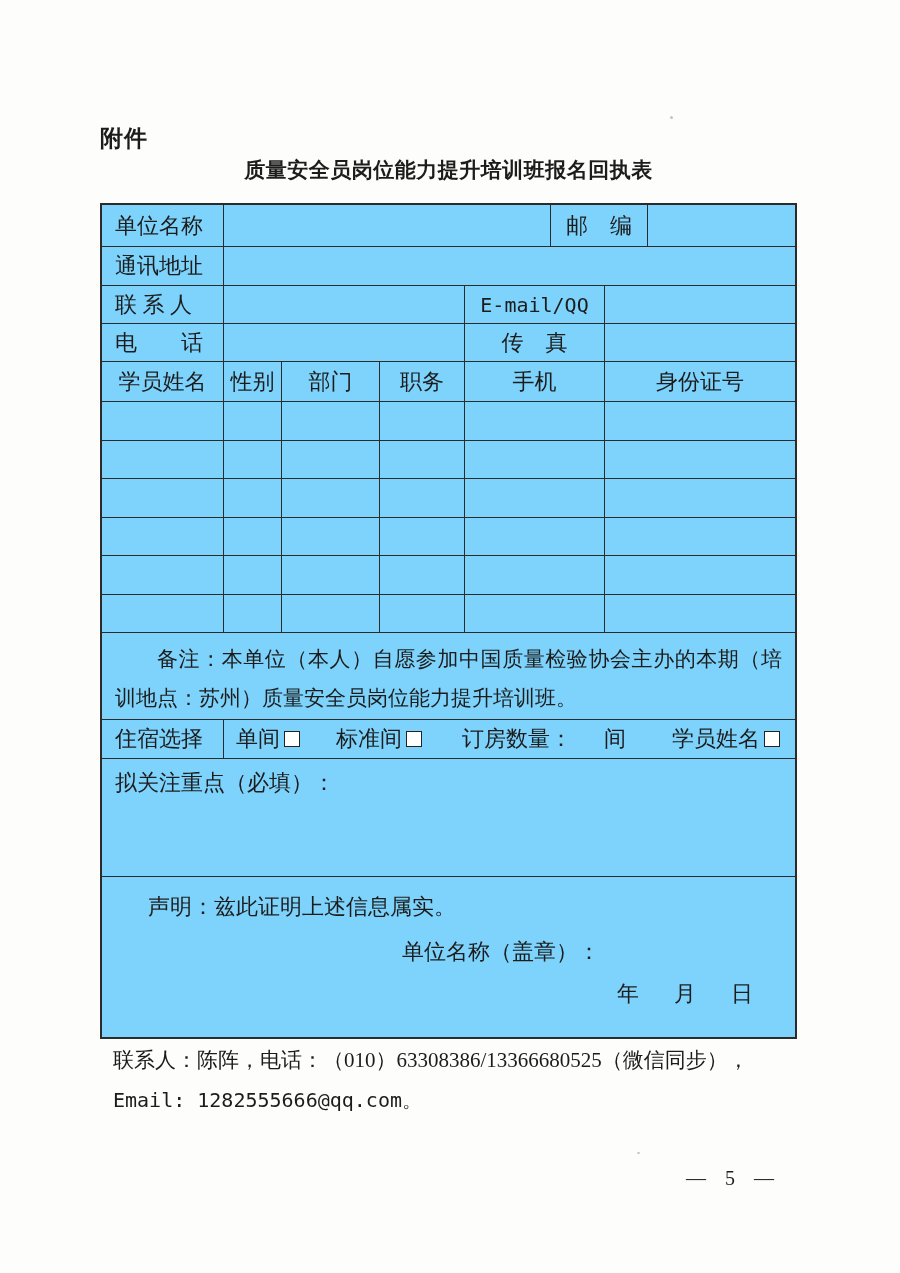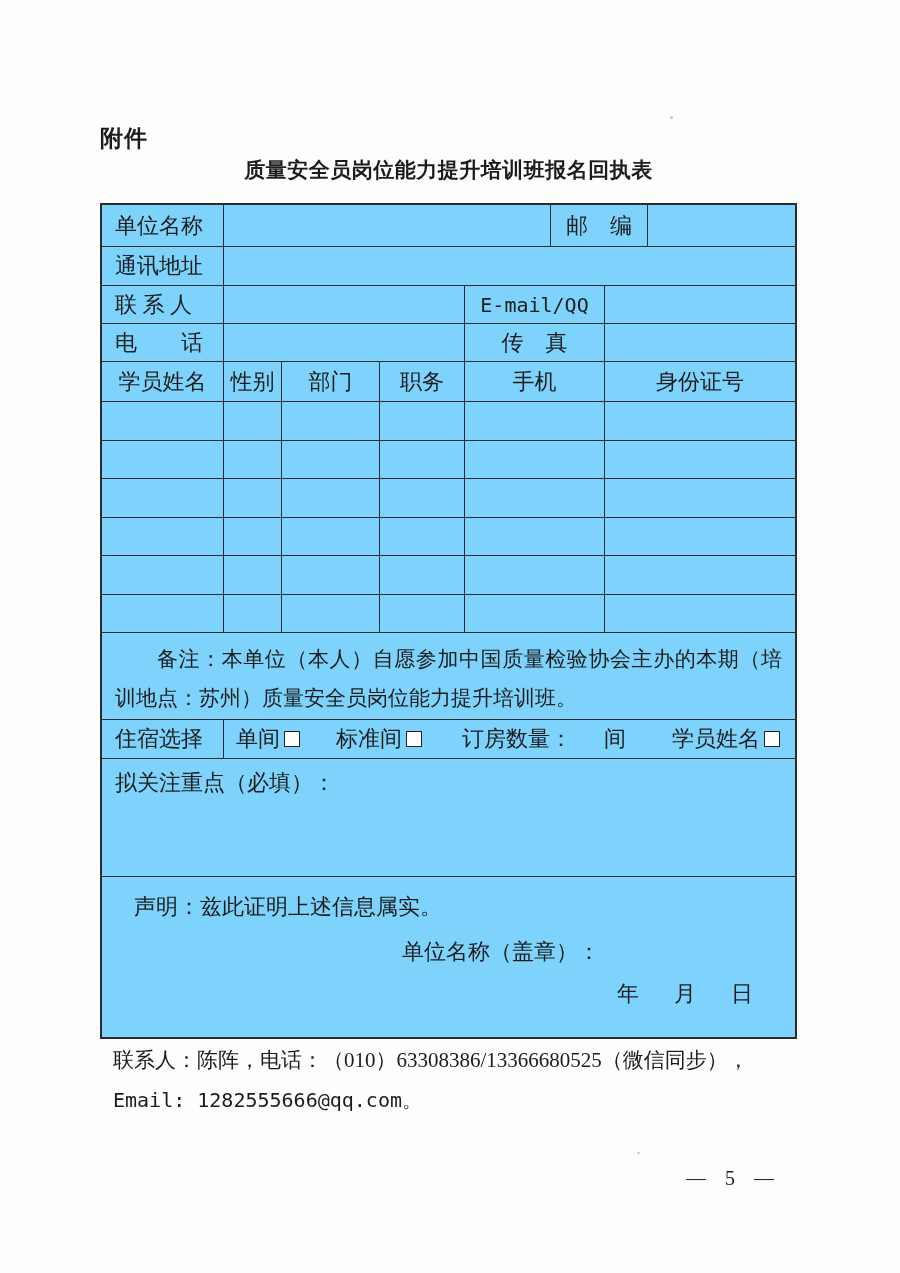--- a/index.html
+++ b/index.html
@@ -40,21 +40,21 @@
   .hdr .c { font-size:22px; }
   .remarks-p { display:block; width:100%; padding:7px 13px 0 13px; text-indent:2em;
                font-size:21px; line-height:39px; text-align:justify; }
   .acc-cell { flex:1; padding-left:12px; font-size:22px; white-space:nowrap; }
   .acc-g { display:inline-flex; align-items:center;text-align:right; }
   .cb { display:inline-block; width:16px; height:16px; border:1.7px solid #232323;
         margin-left:4px; background:#fff; }
   .qty-blank { display:inline-block; width:32px; }
   .focus-cell { flex:1; align-items:flex-start; padding:9px 13px; font-size:22px; }
   .decl-cell { flex:1; display:block; padding-top:15px; font-size:22px; }
-  .decl-line1 { padding-left:32px; }
+  .decl-line1 { padding-left:46px; }
   .decl-seal, .decl-sign { margin:15px 0 0 300px; }
   .decl-date { margin-top:12px; padding-left:515px; display:flex; gap:35px; }
   .footer { position:absolute; left:113px; top:1040px; width:690px;
             font-size:21px; line-height:40px; }
   .footer .email { font-family:"DejaVu Sans Mono","Liberation Mono",monospace; font-size:20px; }
   .pagenum { position:absolute; left:686px; top:1167px; font-size:20px;
              letter-spacing:7px; white-space:nowrap; }
   .dot { position:absolute; background:#c4c4c0; border-radius:50%; }
   .dot1 { left:670px; top:116px; width:3px; height:3px; }
   .dot2 { left:637px; top:1152px; width:3px; height:2px; }

